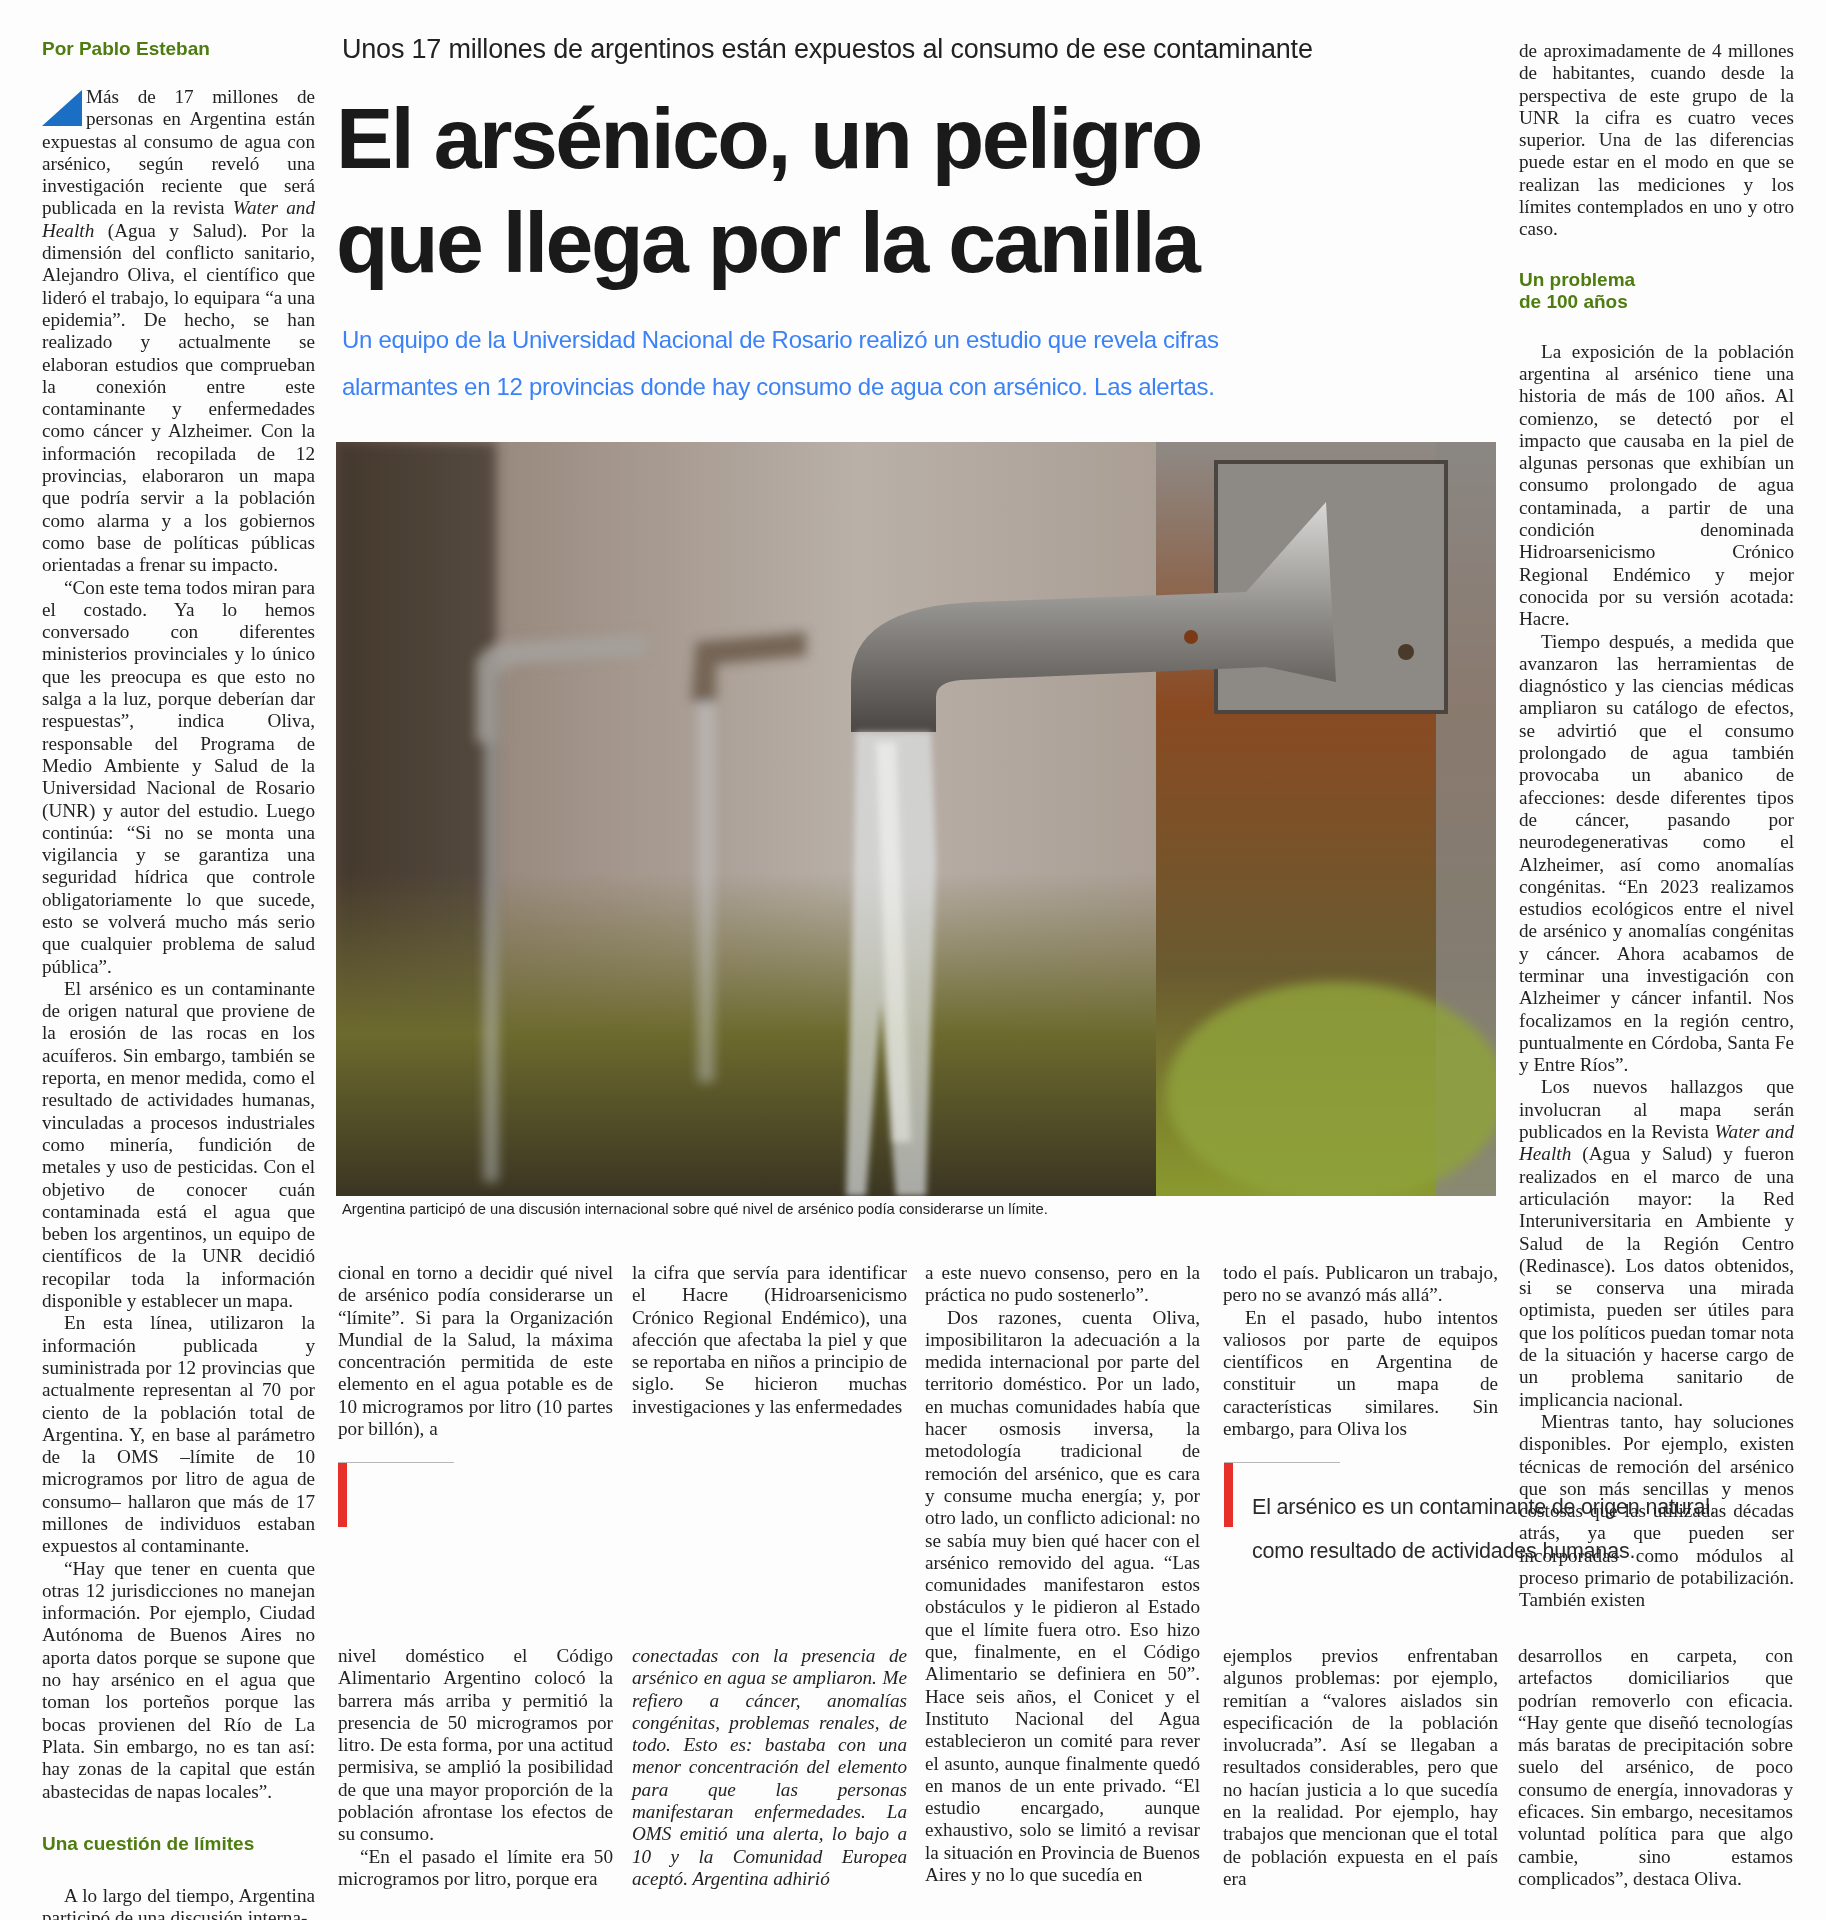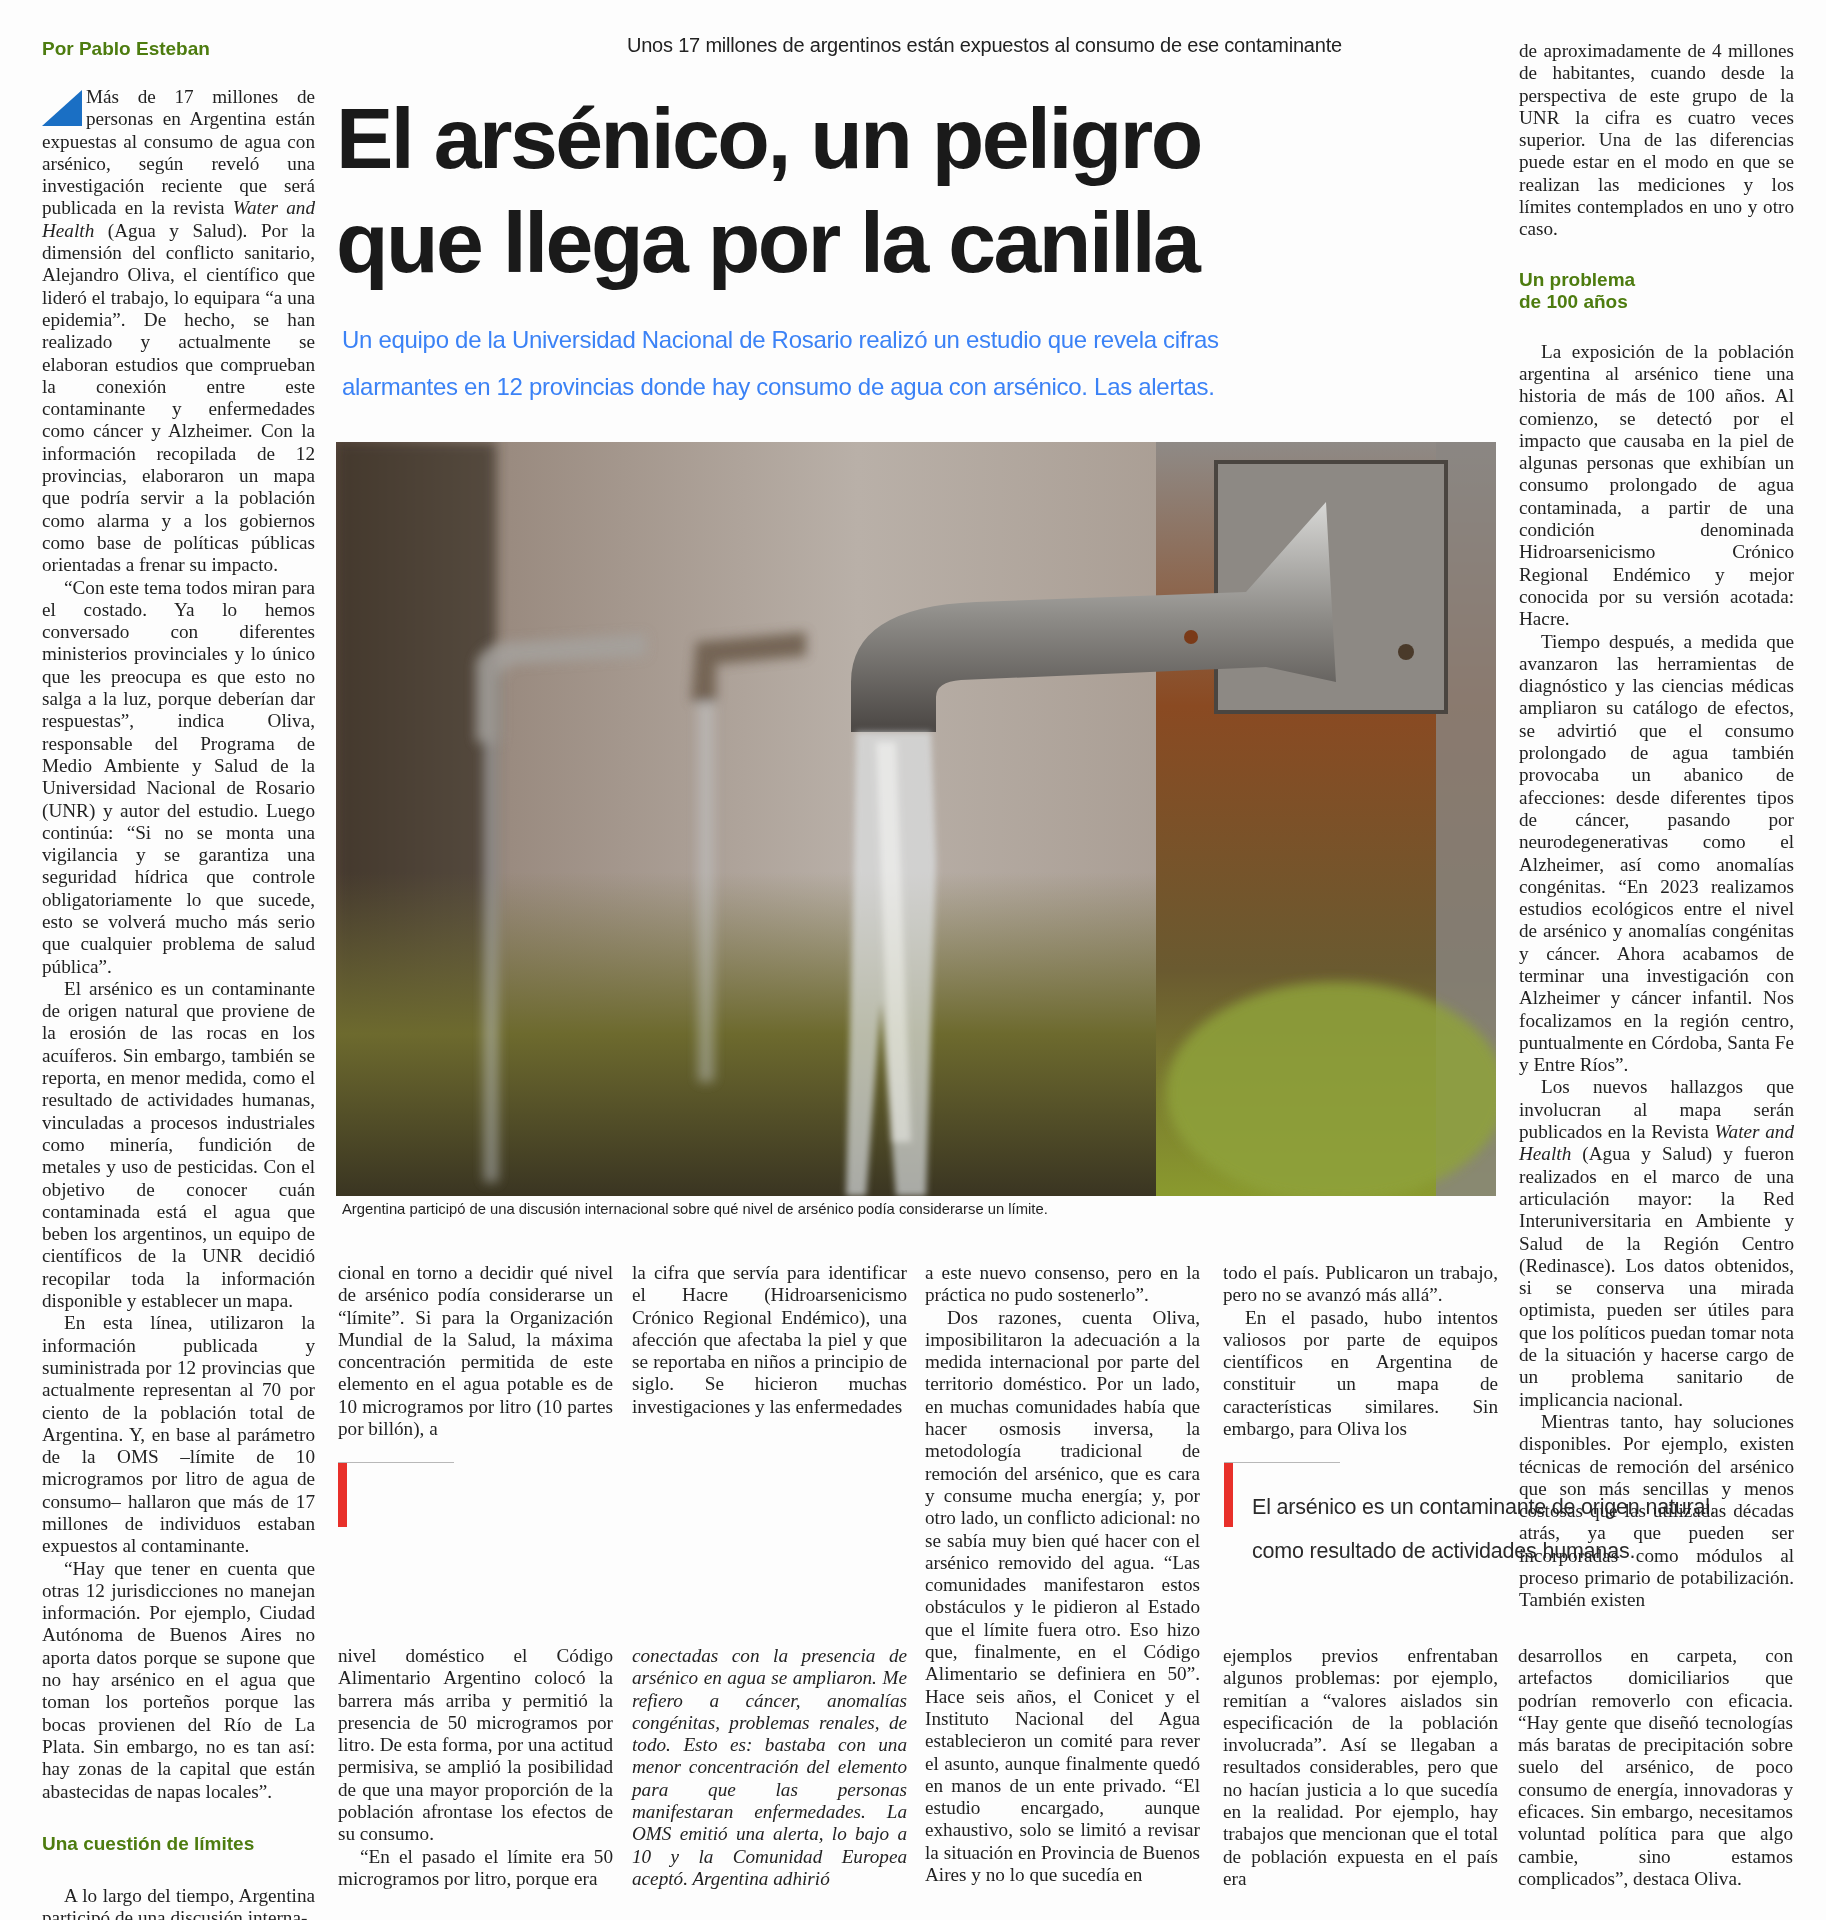--- a/index.html
+++ b/index.html
@@ -10,21 +10,21 @@
   .serif p { text-indent: 22px; }
   .serif p.noindent { text-indent: 0; }
 
   .abs { position: absolute; }
 
   .byline { left: 42px; top: 38px; font-family: "Liberation Sans", "DejaVu Sans", sans-serif; font-weight: bold; font-size: 19px; color: #4d7c0f; }
 
   .col1 { left: 42px; top: 86px; width: 273px; }
   .dropcap-tri { float: left; width: 40px; height: 36px; margin: 4px 4px 0 0; }
 
-  .kicker { left: 342px; top: 34px; width: 1000px; font-family: "Liberation Sans", "DejaVu Sans", sans-serif; font-size: 20px; color: #222; letter-spacing: -0.2px; white-space: nowrap; text-align: right; }
+  .kicker { left: 342px; top: 34px; width: 1000px; font-family: "Liberation Sans", "DejaVu Sans", sans-serif; font-size: 27px; color: #222; letter-spacing: -0.2px; white-space: nowrap; }
 
   .headline { left: 336px; top: 86px; width: 1160px; font-family: "Liberation Sans", "DejaVu Sans", sans-serif; font-weight: bold; font-size: 86px; line-height: 104px; color: #1a1a1a; letter-spacing: -2.5px; }
 
   .deck { left: 342px; top: 316px; width: 1150px; font-family: "Liberation Sans", "DejaVu Sans", sans-serif; font-size: 24px; line-height: 47px; color: #3b82f6; letter-spacing: -0.3px; }
 
   .photo { left: 336px; top: 442px; width: 1160px; height: 754px; overflow: hidden; background: #8a8178; }
   .photo svg { display: block; width: 100%; height: 100%; }
 
   .caption { left: 342px; top: 1201px; width: 1150px; font-family: "Liberation Sans", "DejaVu Sans", sans-serif; font-size: 14.8px; color: #222; white-space: nowrap; }
 

